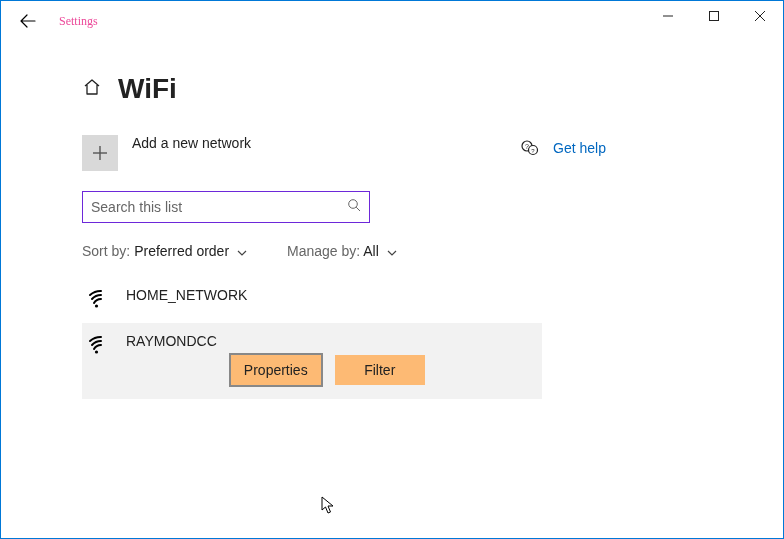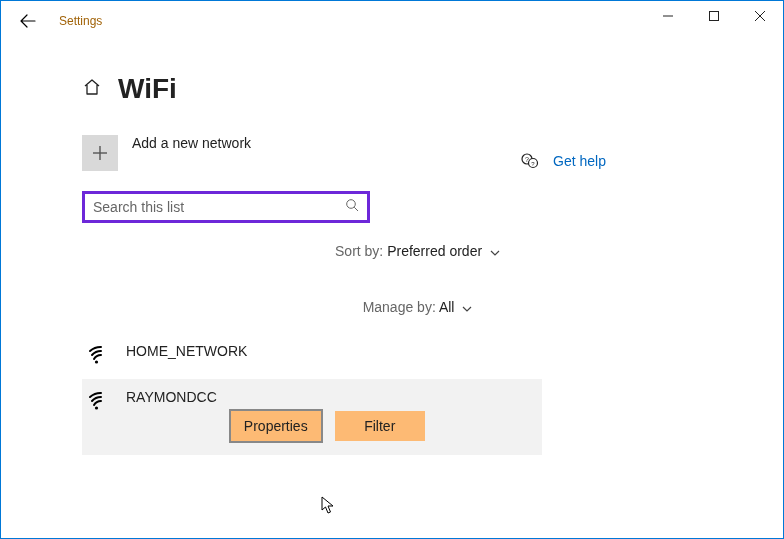--- a/index.html
+++ b/index.html
@@ -18,21 +18,21 @@
     align-items: center;
     padding-left: 14px;
   }
   .back-btn {
     width: 26px; height: 26px;
     display: flex; align-items: center; justify-content: center;
     margin-right: 18px;
     cursor: pointer;
   }
   .back-btn svg { stroke: #000; }
-  .app-title { font-size: 12px; color: #a16207; }
+  .app-title { font-size: 12px; color: #ec4899; font-family: Liberation Serif, serif; }
   .sys-buttons {
     position: absolute;
     right: 0; top: 0;
     display: flex;
   }
   .sys-btn {
     width: 46px; height: 30px;
     display: flex; align-items: center; justify-content: center;
     cursor: pointer;
     color: #222;
@@ -66,41 +66,40 @@
     width: 36px; height: 36px;
     background: #d9d9d9;
     display: flex; align-items: center; justify-content: center;
     font-size: 20px;
     color: #555;
   }
   .add-label { font-size: 14px; color: #222;}
   .search-box {
     width: 288px;
     height: 32px;
-    border: 3px solid #6d28d9;
+    border: 1px solid #6d28d9;
     display: flex; align-items: center;
     padding: 0 8px;
     margin-bottom: 20px;
   }
   .search-input {
     flex: 1;
     border: none; outline: none;
     font-size: 14px;
     color: #666;
     background: transparent;
   }
   .search-input::placeholder { color: #666; }
   .search-glass { color: #666; }
   .filter-row {
     display: flex;
     gap: 40px;
     font-size: 14px;
     margin-bottom: 18px;
     align-items: center;
-    flex-direction: column;
   }
   .sort-label, .filter-label { color: #666; }
   .sort-value, .filter-value { color: #222;}
   .chevron-d {
     display: inline-block;
     margin-left: 4px;
   }
   .net-list { display: flex; flex-direction: column;}
   .net-item {
     display: flex;
@@ -136,21 +135,21 @@
     font-size: 14px;
     cursor: pointer;
     font-family: inherit;
   }
   .win-btn.active {
     outline: 2px solid #888;
   }
   .side-panel {
     position: absolute;
     left: 520px;
-    top: 151px;
+    top: 138px;
     display: flex;
     align-items: center;
     gap: 14px;
   }
   .help-icon {
     width: 18px; height: 18px;
   }
   .help-link {
     color: #0067c0;
     font-size: 14px;

